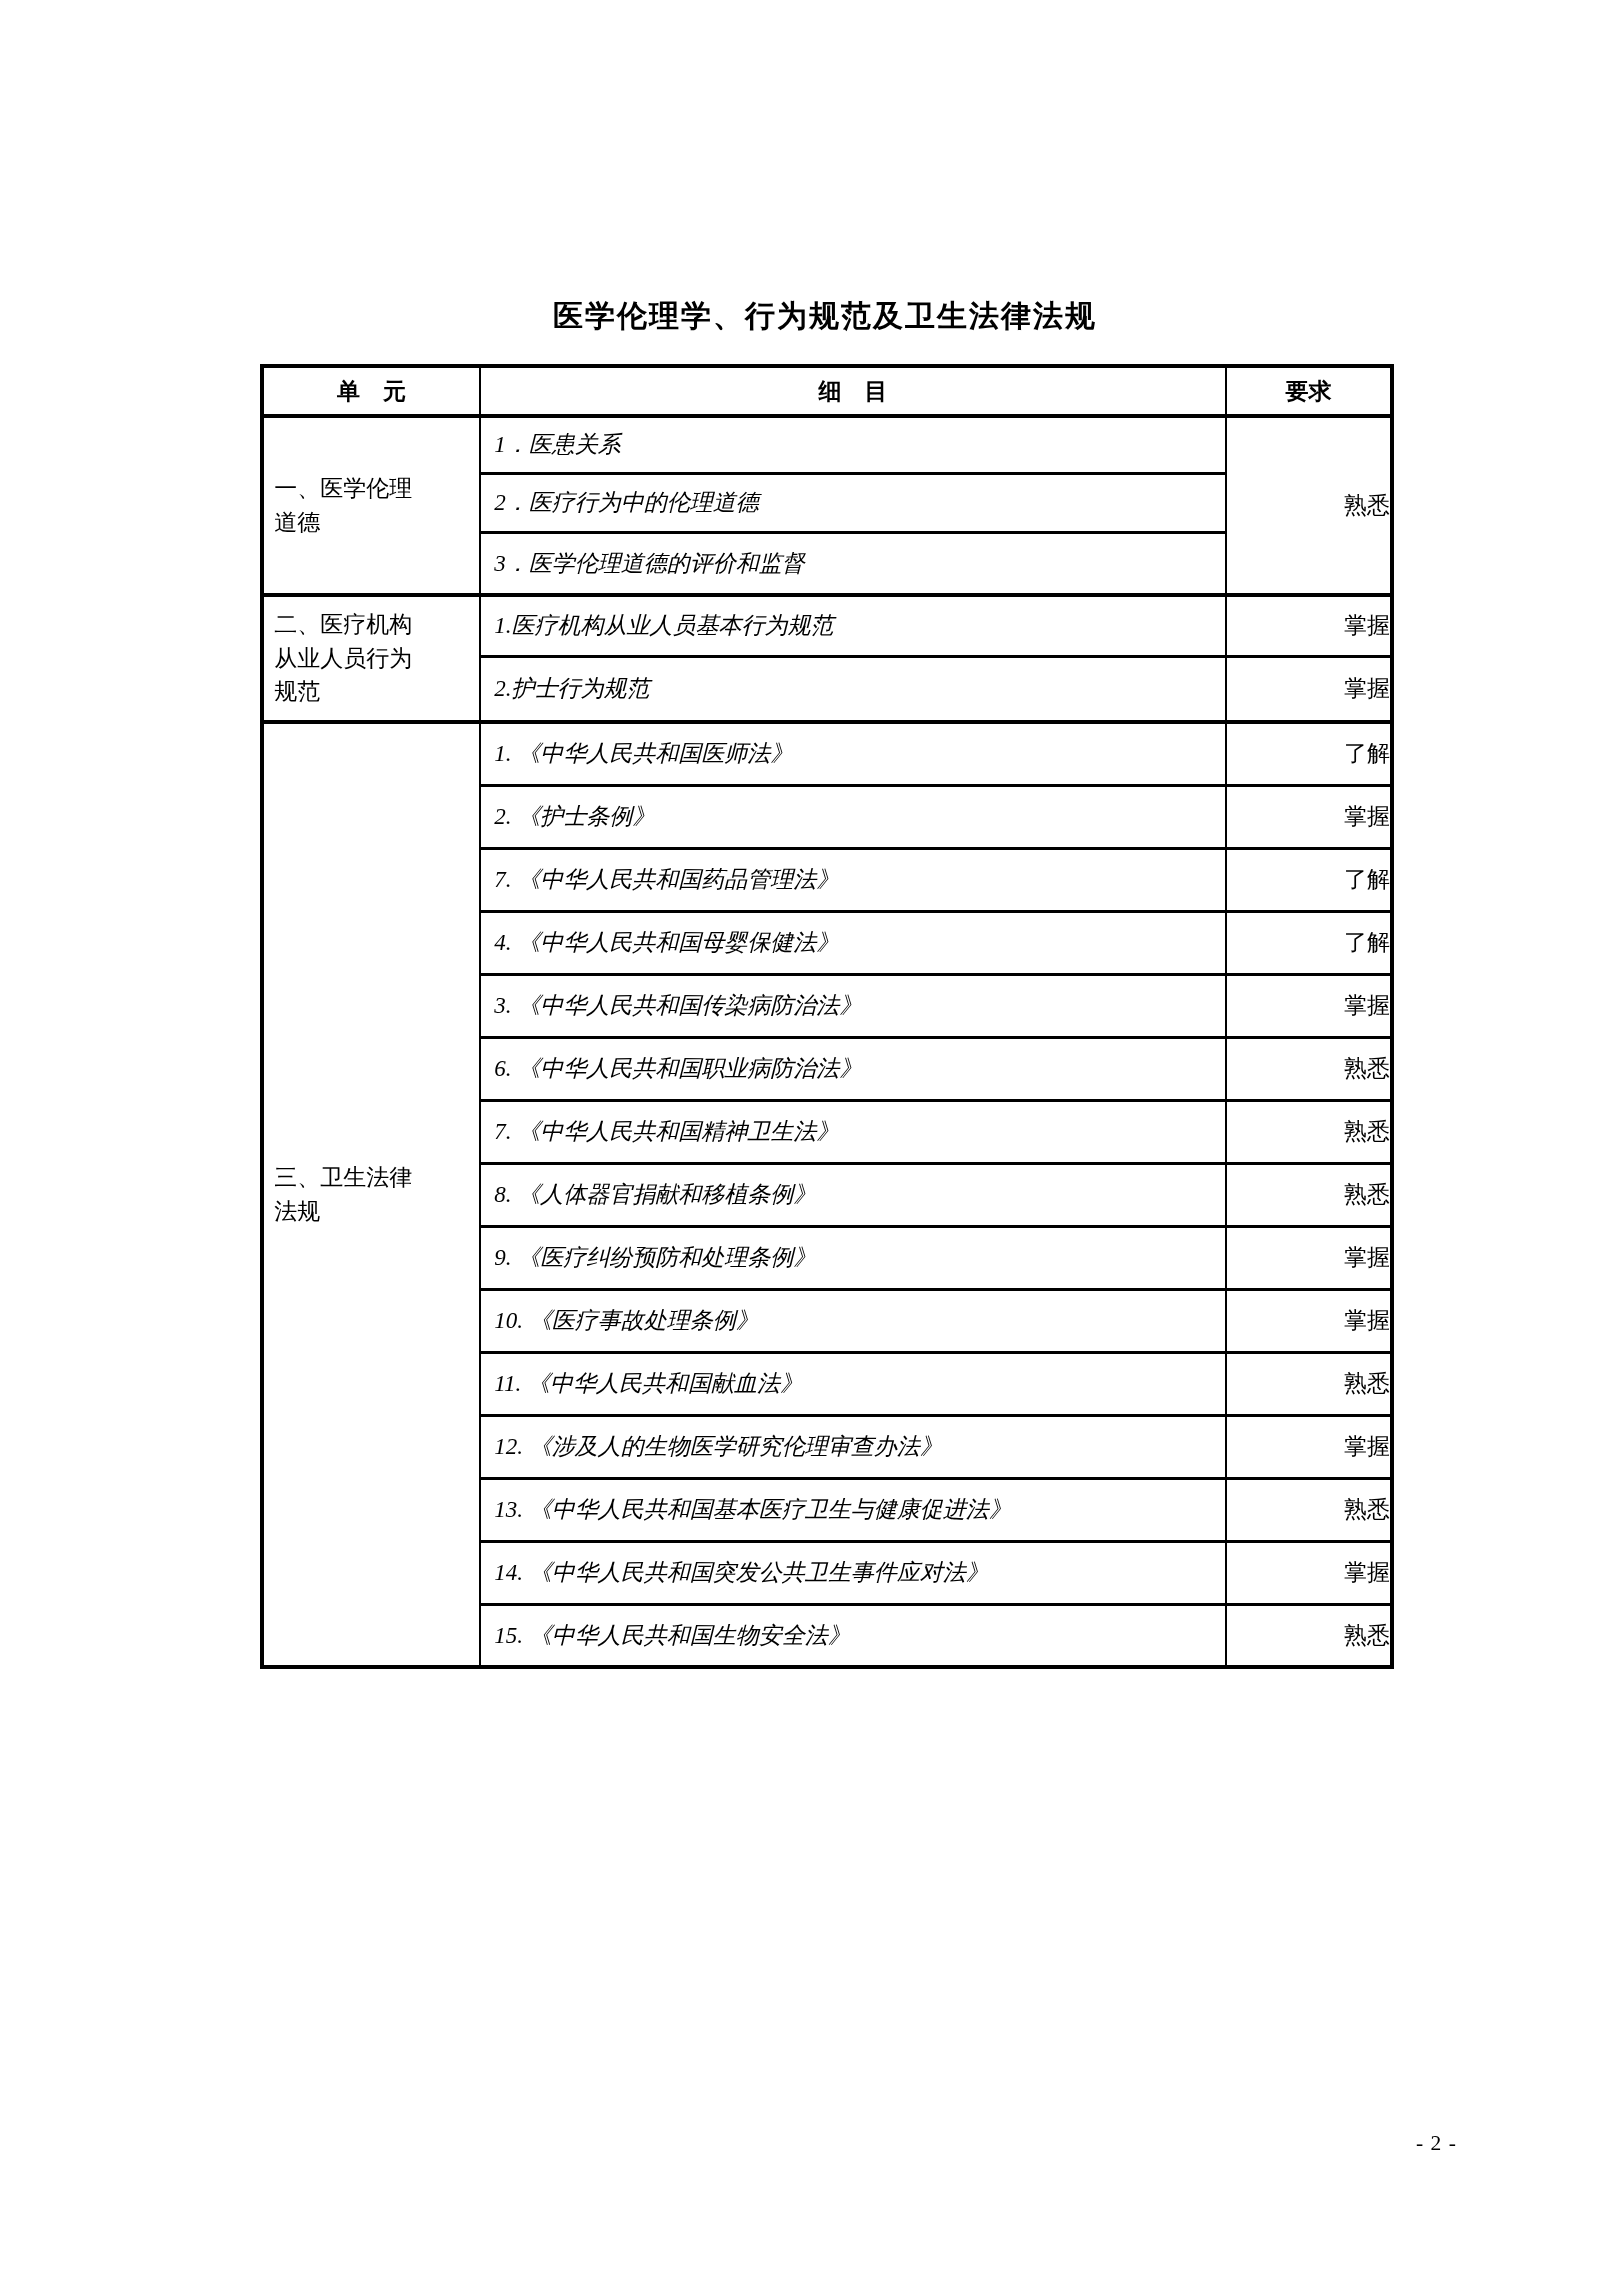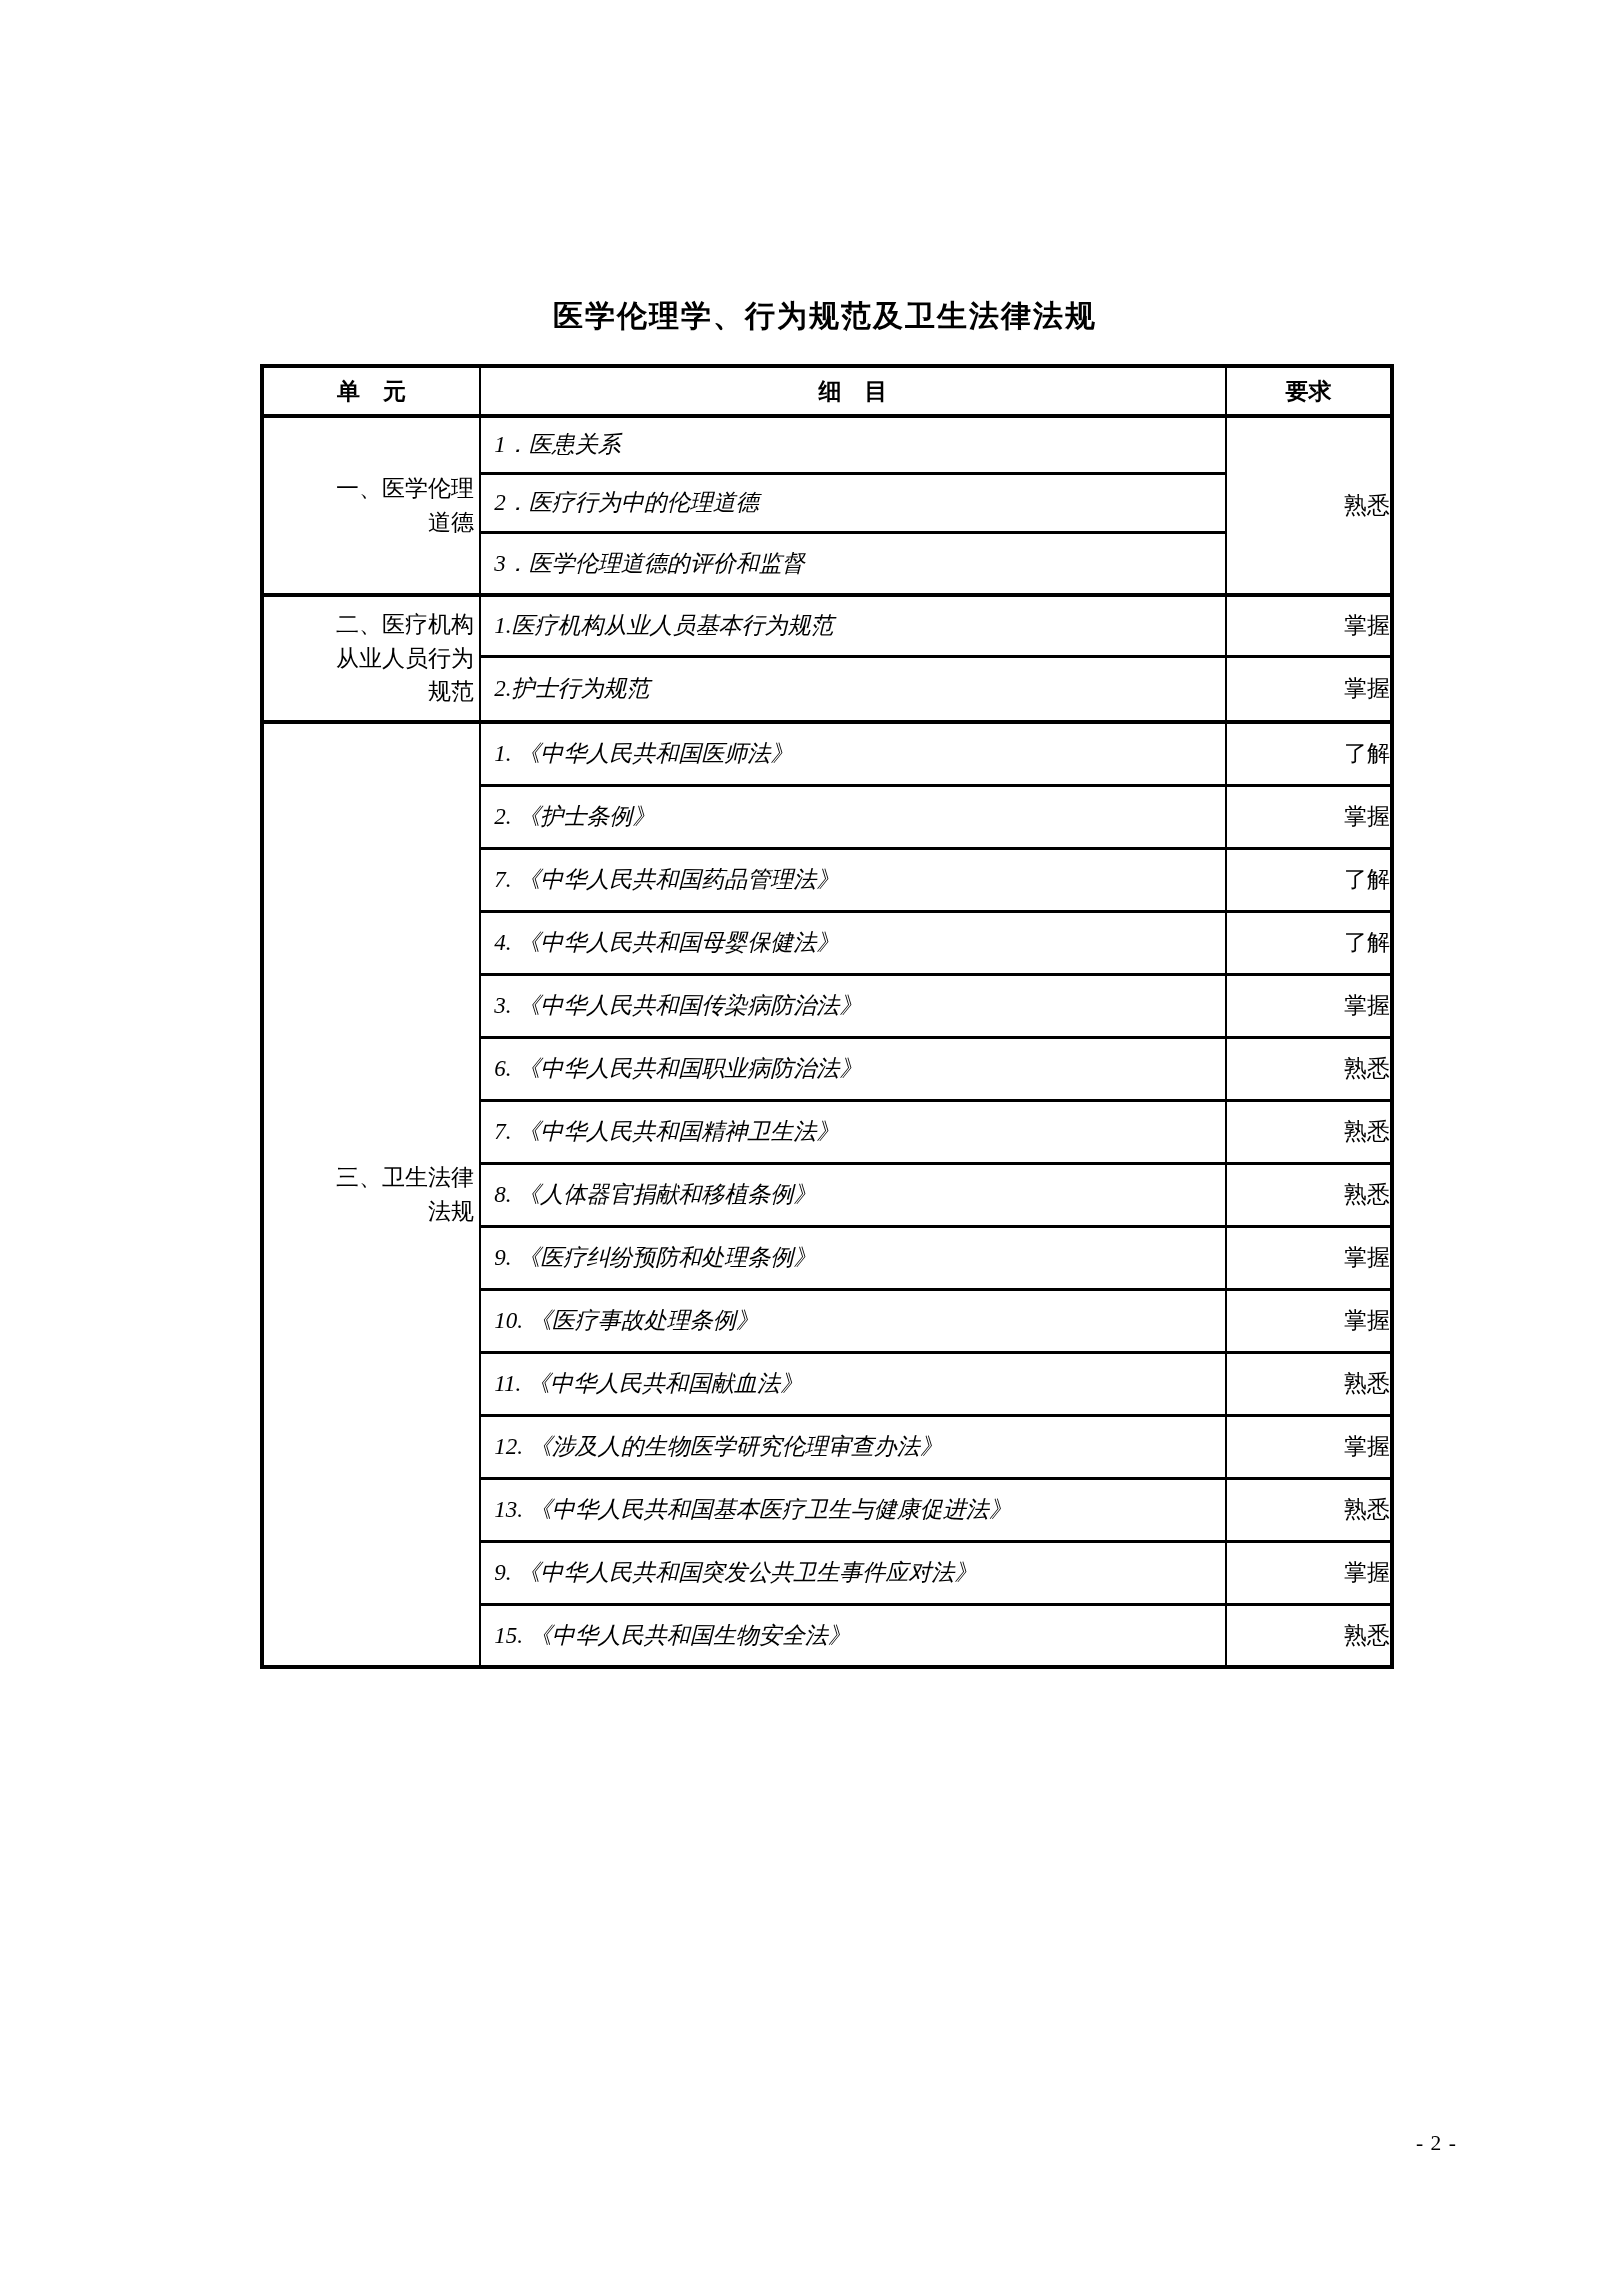--- a/index.html
+++ b/index.html
@@ -49,21 +49,21 @@
   }
   thead tr { height: 50px; }
   thead th {
     font-weight: bold;
     text-align: center;
     border-bottom-width: 4.1px;
   }
   tbody tr { height: 63px; }
   tr.section-start td { border-top-width: 4.1px; }
   td.unit-cell {
-    text-align: right;
+    text-align: left;
     padding-left: 10.2px;
     padding-right: 5.1px;
     white-space: pre-line;
     line-height: 1.45;
   }
   td.item-cell {
     text-align: left;
     padding-left: 13.3px;
     padding-right: 5.1px;
     font-style: italic;
@@ -171,21 +171,21 @@
         </tr>
         <tr style="height: 63px;">
           <td class="item-cell">12. 《涉及人的生物医学研究伦理审查办法》</td>
           <td class="req-cell">掌握</td>
         </tr>
         <tr style="height: 63px;">
           <td class="item-cell">13. 《中华人民共和国基本医疗卫生与健康促进法》</td>
           <td class="req-cell">熟悉</td>
         </tr>
         <tr style="height: 63px;">
-          <td class="item-cell">9. 《中华人民共和国突发公共卫生事件应对法》</td>
+          <td class="item-cell">14. 《中华人民共和国突发公共卫生事件应对法》</td>
           <td class="req-cell">掌握</td>
         </tr>
         <tr style="height: 63px;">
           <td class="item-cell">15. 《中华人民共和国生物安全法》</td>
           <td class="req-cell">熟悉</td>
         </tr>
       </tbody>
   </table>
 
   <div class="page-footer">- 2 -</div>

